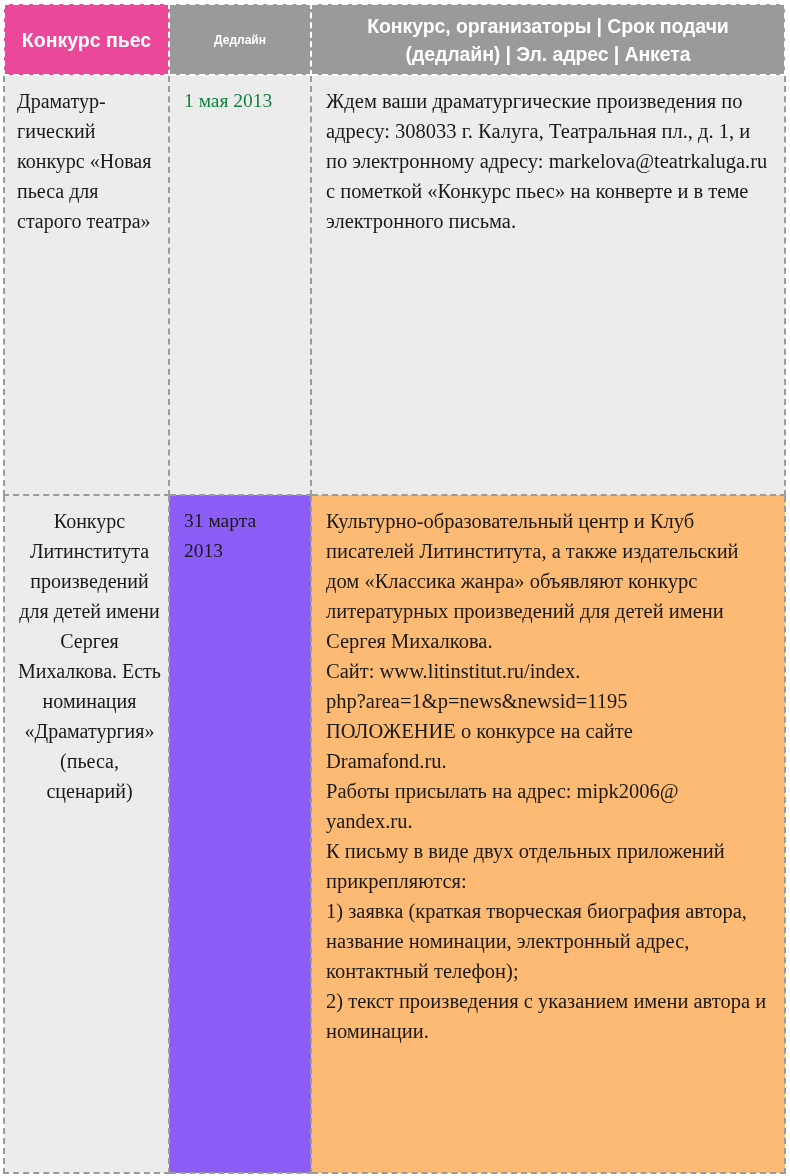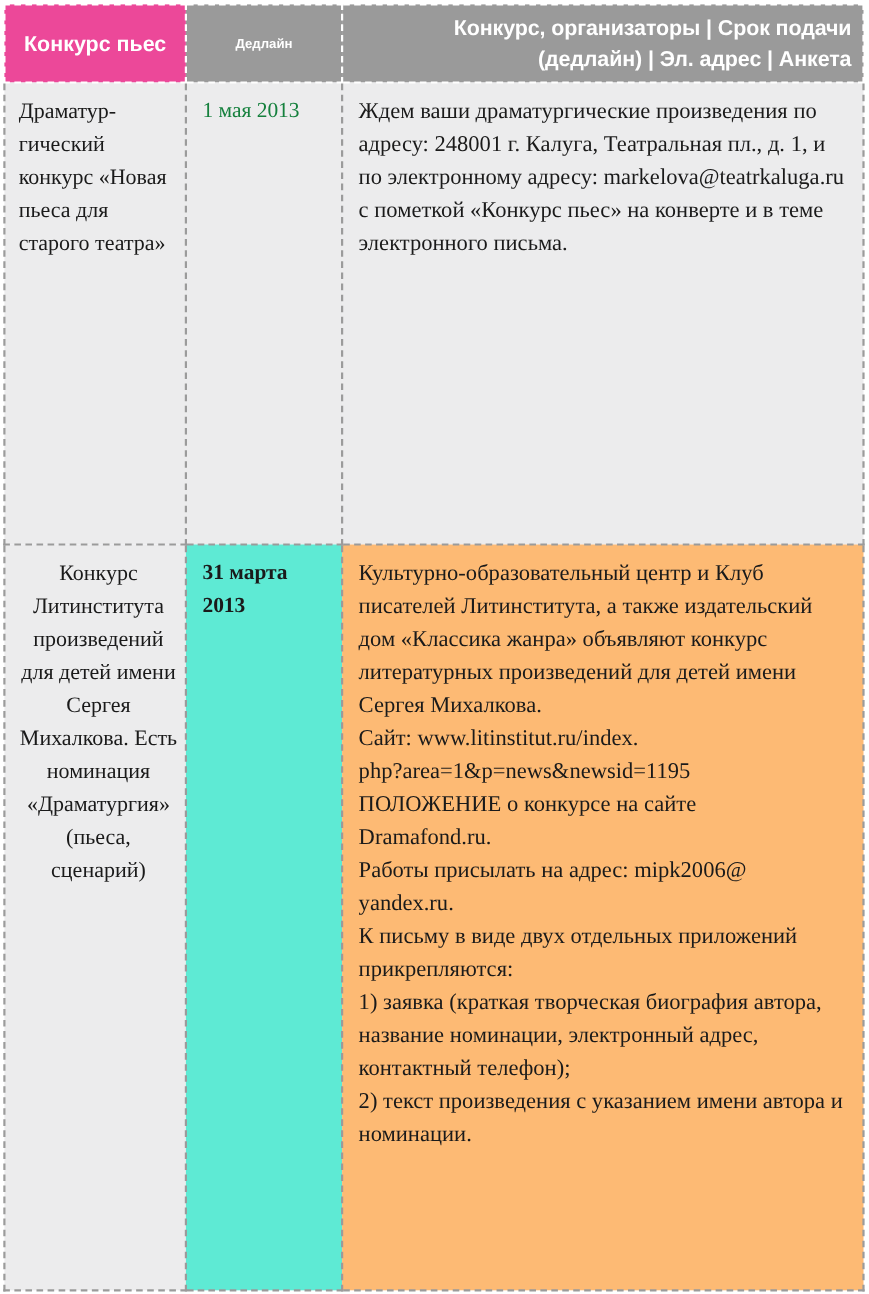--- a/index.html
+++ b/index.html
@@ -44,21 +44,20 @@
     padding: 2px 10px;
     box-sizing: border-box;
     border: 2px dashed #ffffff;
   }
   thead tr.header-row th.col-deadline {
     font-size: 12px;
   }
   thead tr.header-row th.col-info {
     font-size: 19.5px;
     letter-spacing: -0.1px;
-    text-align: right;
   }
 
   
   tbody td {
     background: #ececed;
     color: #1a1a1a;
     vertical-align: top;
     border: 2px dashed #9b9b9b;
     padding: 10px 12px 10px 10px;
     box-sizing: border-box;
@@ -100,25 +99,25 @@
       <tr class="header-row">
         <th class="col-contest" style="background: #ec4899; color: rgb(255, 255, 255); border-color: rgb(255, 255, 255);">Конкурс пьес</th>
         <th class="col-deadline" style="background: rgb(154, 154, 154); color: rgb(255, 255, 255); border-color: rgb(255, 255, 255);">Дедлайн</th>
         <th class="col-info" style="background: rgb(154, 154, 154); color: rgb(255, 255, 255); border-color: rgb(255, 255, 255);">Конкурс, организаторы | Срок пода­чи (дедлайн) | Эл. адрес | Анкета</th>
       </tr>
     </thead>
     <tbody>
       <tr class="row-1">
         <td class="cell-title" style="background: rgb(236, 236, 237); color: rgb(26, 26, 26); border-color: rgb(155, 155, 155);">Драматур­гический конкурс «Новая пьеса для старого театра»</td>
         <td class="cell-deadline" style="background: rgb(236, 236, 237); color: #15803d; border-color: rgb(155, 155, 155);">1 мая 2013</td>
-        <td class="cell-info" style="background: rgb(236, 236, 237); color: rgb(26, 26, 26); border-color: rgb(155, 155, 155);">Ждем ваши драматургические произ­ведения по адресу: 248001 г. Калуга, Театральная пл., д. 1, и по электронному адресу: markelova@teatrkaluga.ru с помет­кой «Конкурс пьес» на конверте и в теме электронного письма.</td>
+        <td class="cell-info" style="background: rgb(236, 236, 237); color: rgb(26, 26, 26); border-color: rgb(155, 155, 155);">Ждем ваши драматургические произ­ведения по адресу: 308033 г. Калуга, Театральная пл., д. 1, и по электронному адресу: markelova@teatrkaluga.ru с помет­кой «Конкурс пьес» на конверте и в теме электронного письма.</td>
       </tr>
       <tr class="row-2">
         <td class="cell-title" style="background: rgb(236, 236, 237); color: rgb(26, 26, 26); border-color: rgb(155, 155, 155); text-align: center;">Конкурс Литинститута произведений для детей имени Сергея Михалкова. Есть номина­ция «Драма­тургия» (пье­са, сценарий)</td>
-        <td class="cell-deadline" style="background: #5eead4; color: rgb(26, 26, 26); border-color: rgb(155, 155, 155); font-weight: bold;">31 марта 2013</td>
+        <td class="cell-deadline" style="background: #8b5cf6; color: rgb(26, 26, 26); border-color: rgb(155, 155, 155);">31 марта 2013</td>
         <td class="cell-info" style="white-space: pre-line; background: #fdba74; color: rgb(26, 26, 26); border-color: rgb(155, 155, 155);">Культурно-образовательный центр и Клуб писателей Литинститута, а также изда­тельский дом «Классика жанра» объявля­ют конкурс литературных произведений для детей имени Сергея Михалкова.
 Сайт: www.litinstitut.ru/index.
 php?area=1&amp;p=news&amp;newsid=1195
 ПОЛОЖЕНИЕ о конкурсе на сайте
 Dramafond.ru.
 Работы присылать на адрес: mipk2006@
 yandex.ru.
 К письму в виде двух отдельных приложе­ний прикрепляются:
 1) заявка (краткая творческая биография автора, название номинации, электрон­ный адрес, контактный телефон);
 2) текст произведения с указанием имени автора и номинации.</td>

